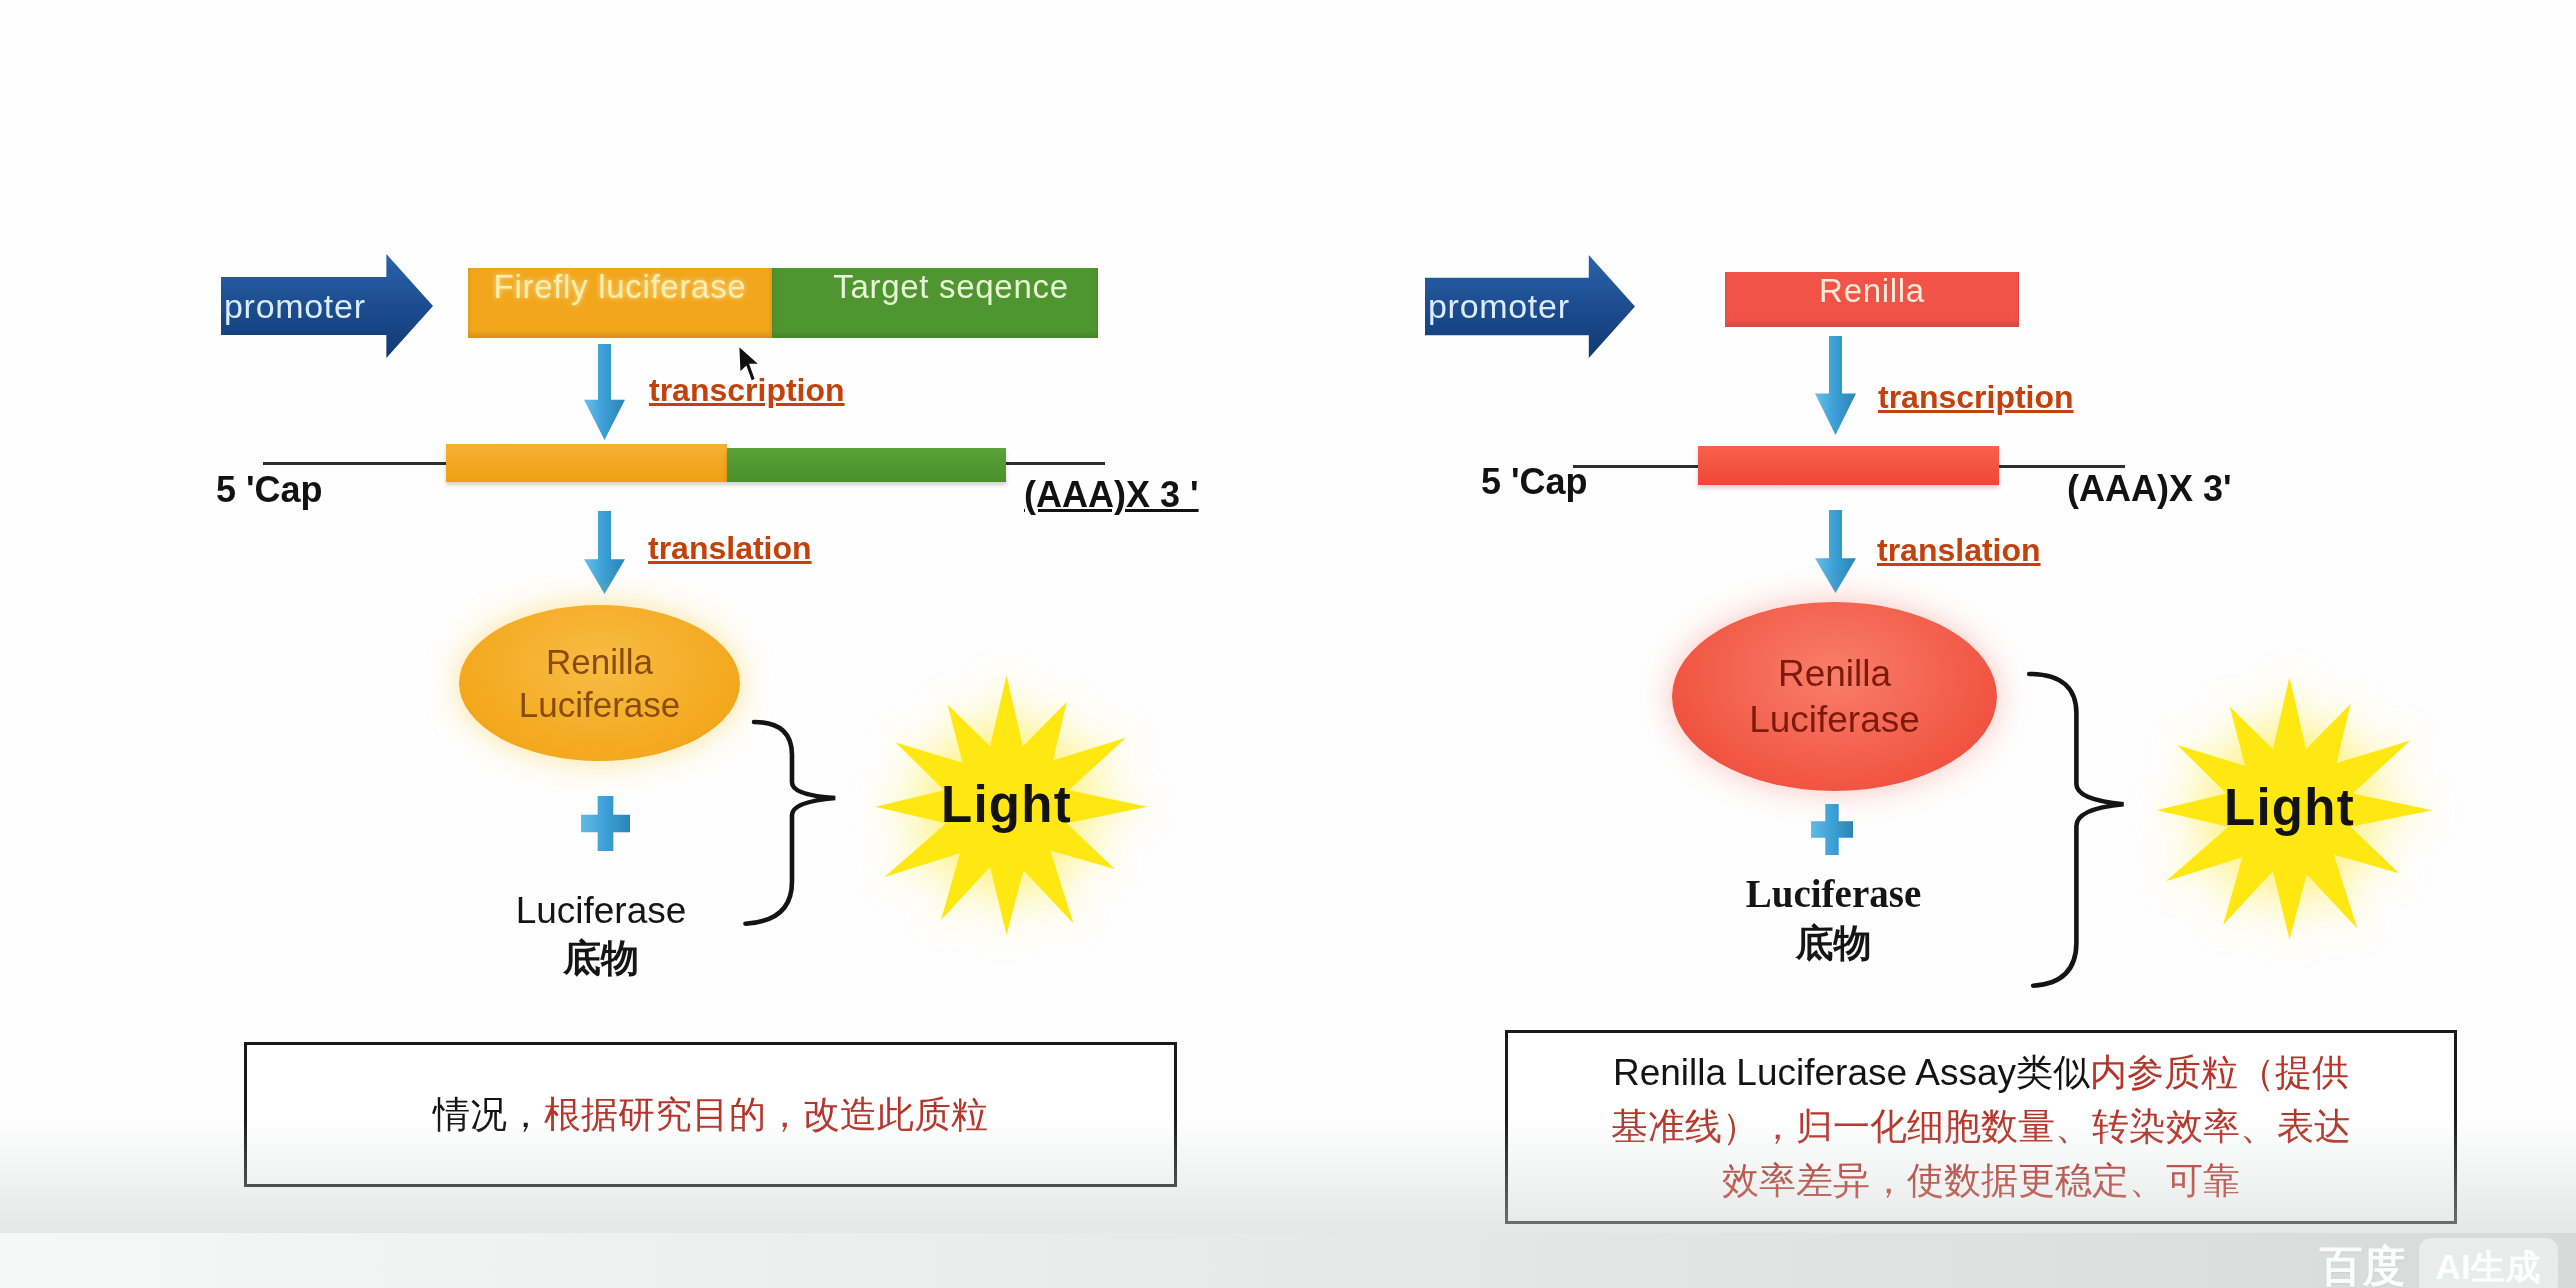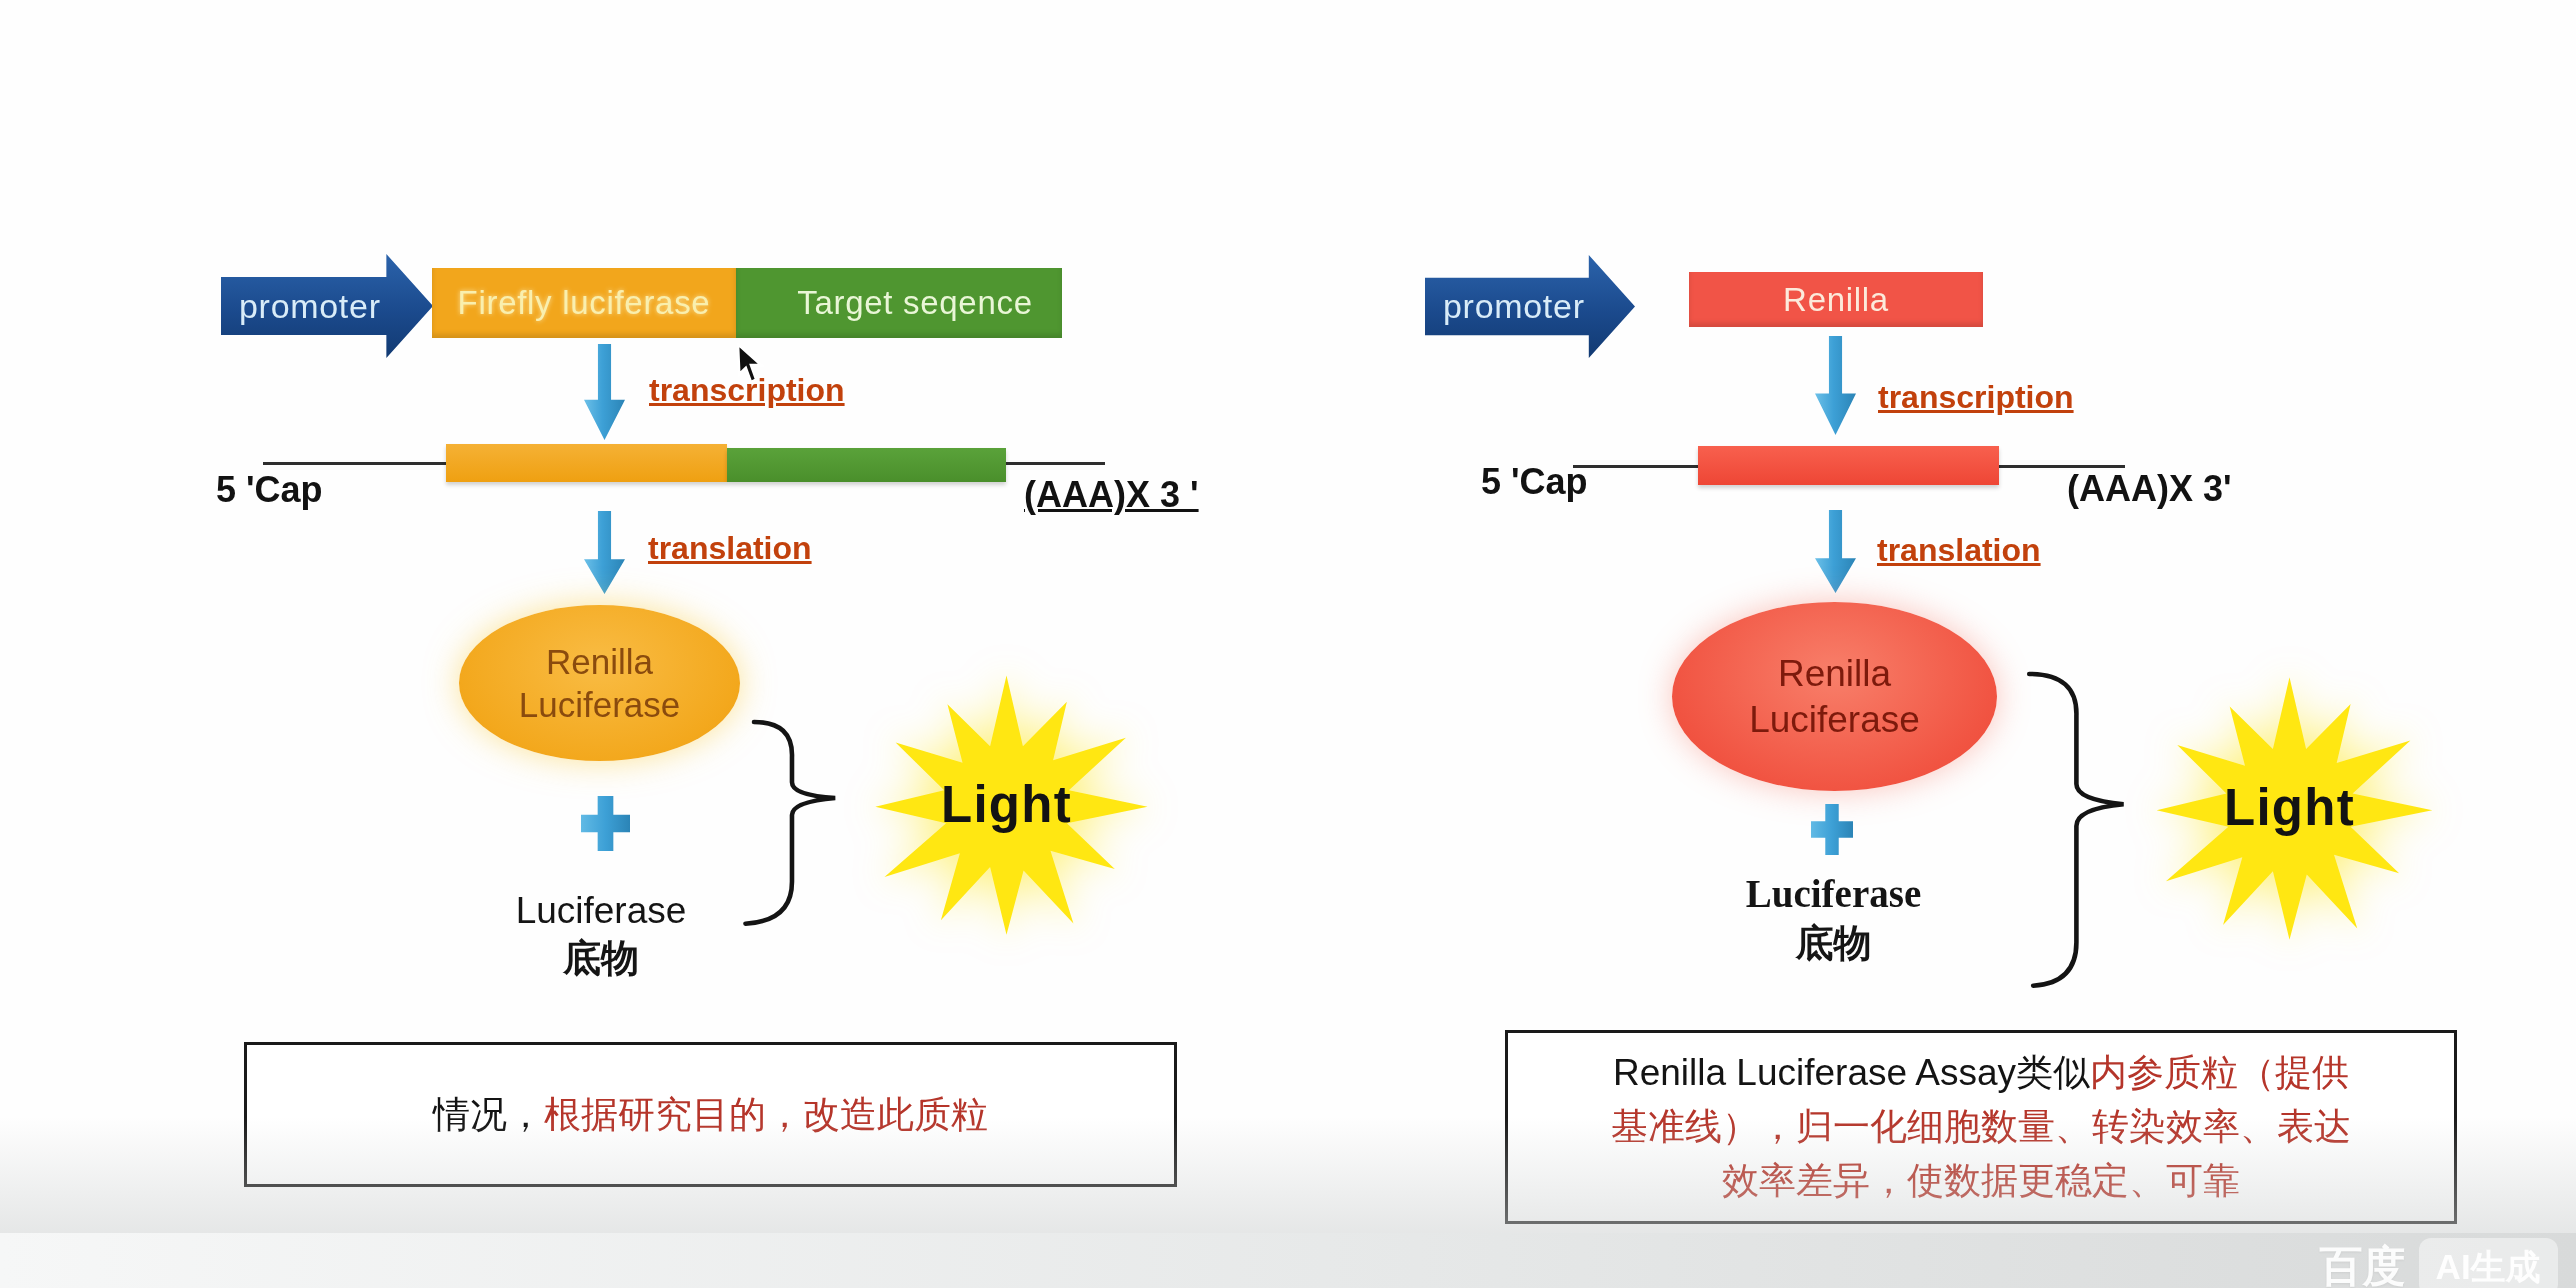--- a/index.html
+++ b/index.html
@@ -5,24 +5,24 @@
   html,body{margin:0;padding:0;background:#ffffff;}
   .canvas{position:relative;width:2576px;height:1288px;overflow:hidden;background:#fefefe;
           font-family:"Liberation Sans","DejaVu Sans",sans-serif;color:#111;}
   .abs{position:absolute;}
   section{position:absolute;inset:0;}
 
   
   .promoter-arrow{background:linear-gradient(180deg,#2b63ab 0%,#1b4a8d 55%,#123a72 100%);
     clip-path:polygon(0 22%,78% 22%,78% 0,100% 50%,78% 100%,78% 78%,0 78%);
     display:flex;align-items:center;}
-  .promoter-arrow span{font-size:34px;color:#d9ecf8;padding-left:18px;letter-spacing:0.7px;}
-
-  
-  .gene-box{display:flex;align-items:center;justify-content:center;box-shadow:inset 0 -4px 5.3px rgba(0,0,0,0.12);}
+  .promoter-arrow span{font-size:34px;color:#d9ecf8;padding-left:3px;letter-spacing:0.7px;}
+
+  
+  .gene-box{display:flex;justify-content:center;box-shadow:inset 0 -4px 5.3px rgba(0,0,0,0.12);margin-left:36px;}
   .gene-box span{font-size:33px;letter-spacing:0.7px;white-space:nowrap;}
   .box-firefly{background:#f2a61c;}
   .box-firefly span{color:#f9efae;text-shadow:0 0 5.3px rgba(255,245,200,0.8);}
   .box-target{background:#4f9630;padding-left:32px;}
   .box-target span{color:#e9f6d6;}
   .box-renilla{background:#f15447;}
   .box-renilla span{color:#fceadb;}
 
   
   .down-arrow{background:linear-gradient(90deg,#6cc0e8 0%,#3da0d6 45%,#2b84b6 100%);

